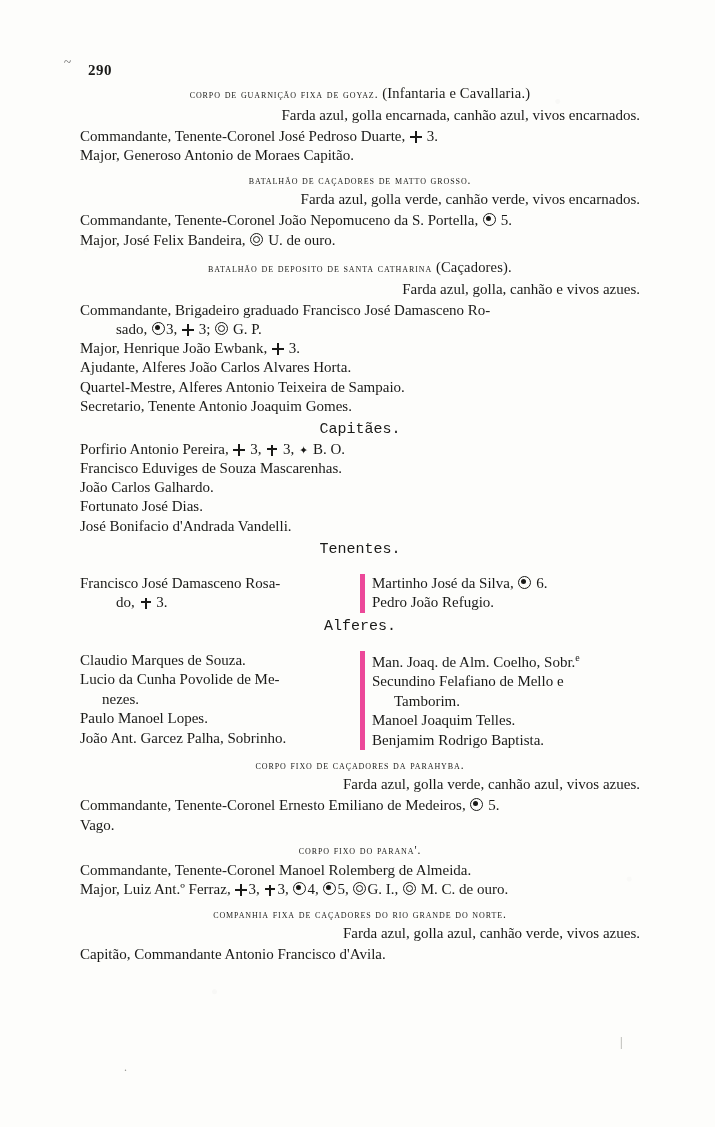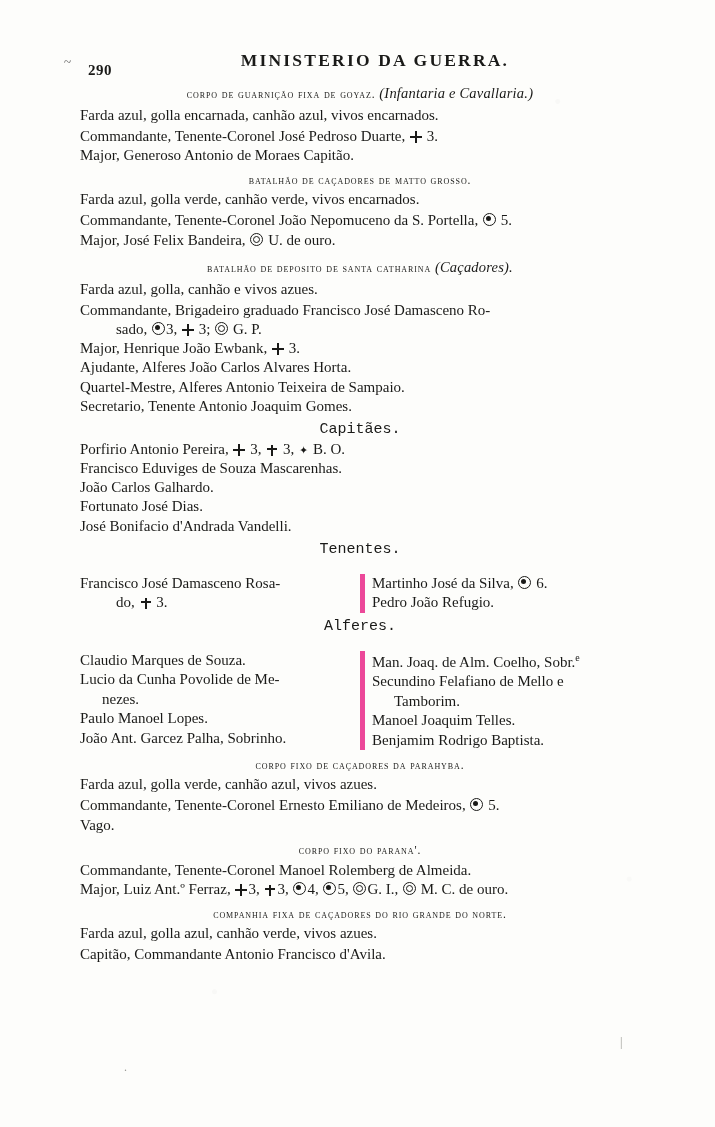--- a/index.html
+++ b/index.html
@@ -78,24 +78,23 @@
     letter-spacing: 0.9px;
     margin: 9px 0 5px 0;
     font-variant: small-caps;
     text-transform: lowercase;
   }
   .unit-head .mixed {
     font-size: 14.5px;
     letter-spacing: 0.2px;
     text-transform: none;
     font-variant: normal;
-    font-style: italic;
   }
   .uniform {
-    text-align: left;
+    text-align: right;
     font-size: 15px;
     margin: 3px 0 3px 0;
   }
   .line {
     font-size: 15px;
     line-height: 1.28;
     margin: 0;
     white-space: nowrap;
   }
   .indent { padding-left: 36px; }
@@ -174,21 +173,20 @@
 </style>
 </head>
 <body>
 
 <div class="page">
   <div class="content">
 
     <div class="running-head">
       <span class="head-mark">~</span>
       <span class="folio">290</span>
-      <div class="head-title">MINISTERIO DA GUERRA.</div>
     </div>
 
     <div>
       <div class="unit-head">
         <span>CORPO DE GUARNIÇÃO FIXA DE GOYAZ.</span>
         <span class="mixed">(Infantaria e Cavallaria.)</span>
       </div>
       <div class="uniform">Farda azul, golla encarnada, canhão azul, vivos encarnados.</div>
       <div class="line"><span>Commandante, Tenente-Coronel José Pedroso Duarte, <span class="cross"></span> 3.</span></div>
       <div class="line"><span>Major, Generoso Antonio de Moraes Capitão.</span></div>

